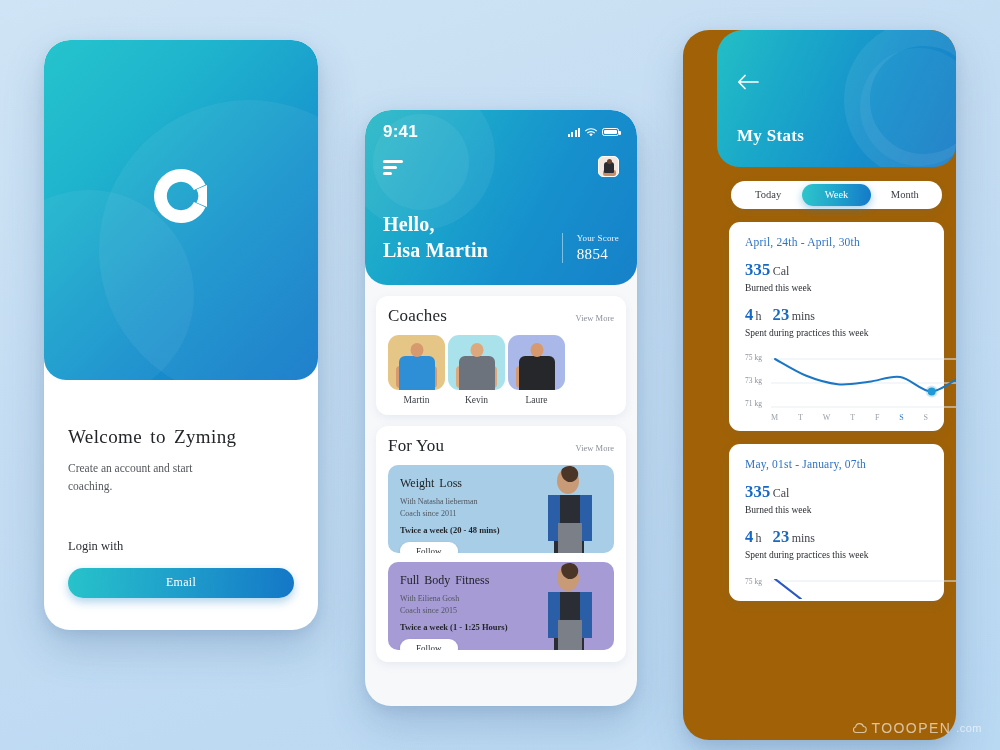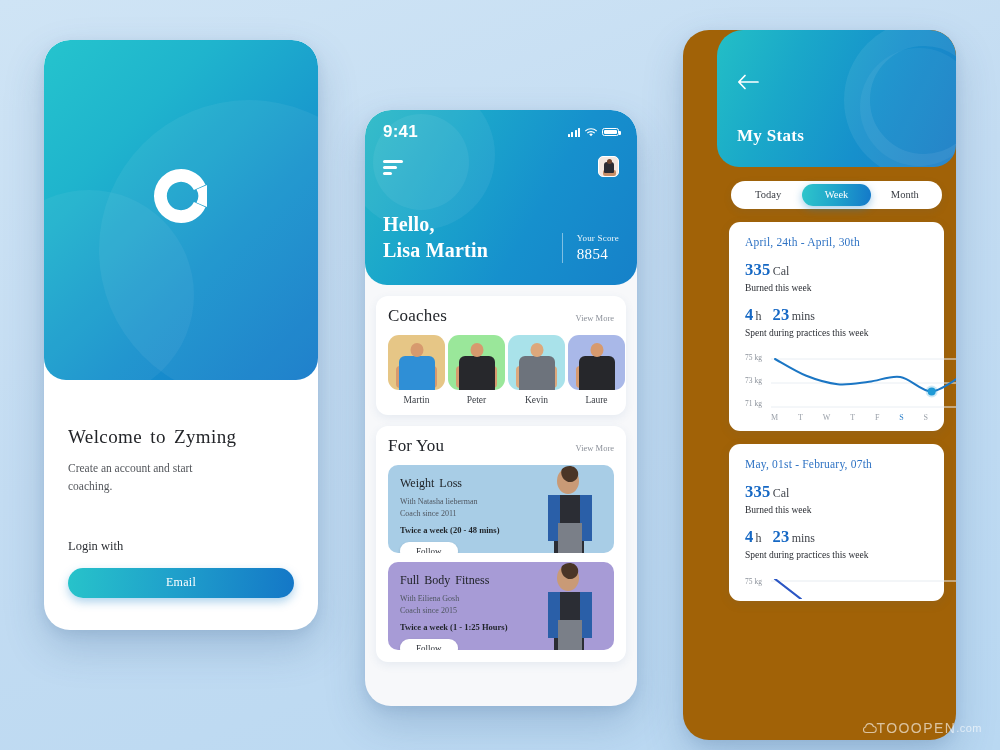--- a/index.html
+++ b/index.html
@@ -183,21 +183,21 @@
   .ylab { position:absolute; left:0; font-size:7.5px; color:#8a9099; }
   .xrow {
     position:absolute; left:26px; right:0; bottom:-3px;
     display:flex; justify-content:space-between; font-size:8px; color:#9aa0a9;
   }
   .xrow span.hl { color:#2b7fc9; }
 
   
   .watermark {
     position:absolute; right: 18px; bottom: 14px;
-    display:flex; align-items:center; 
+    display:flex; align-items:center; gap:5px;
     color: rgba(255,255,255,.62); font-size: 14px;
     font-family: "Liberation Sans", sans-serif; letter-spacing: 1.4px;
     pointer-events:none;
   }
   .watermark .wm-sm { font-size: 11px; letter-spacing: .5px; }
 </style>
 </head>
 <body>
 
 <div class="phone" id="phone-onboard">
@@ -274,29 +274,20 @@
     </div>
     <div class="coach-row" id="coach-row">
         <div class="coach">
           <div class="coach-img" style="background:#e6c686">
             <div class="carm" style="left:8px;background:#d79a6e"></div>
             <div class="carm" style="right:8px;background:#d79a6e"></div>
             <div class="cbody" style="background:#2f8fd6"></div>
             <div class="chead" style="background:#d79a6e"></div>
           </div>
           <div class="coach-name">Martin</div>
-        </div>
-        <div class="coach">
-          <div class="coach-img" style="background:#9ae79a">
-            <div class="carm" style="left:8px;background:#d79a6e"></div>
-            <div class="carm" style="right:8px;background:#d79a6e"></div>
-            <div class="cbody" style="background:#27282c"></div>
-            <div class="chead" style="background:#d79a6e"></div>
-          </div>
-          <div class="coach-name">Peter</div>
         </div>
         <div class="coach">
           <div class="coach-img" style="background:#a9e2ea">
             <div class="carm" style="left:8px;background:#dda87c"></div>
             <div class="carm" style="right:8px;background:#dda87c"></div>
             <div class="cbody" style="background:#6d737c"></div>
             <div class="chead" style="background:#dda87c"></div>
           </div>
           <div class="coach-name">Kevin</div>
         </div>
@@ -381,21 +372,21 @@
           <span>W</span>
           <span>T</span>
           <span>F</span>
           <span class="hl">S</span>
           <span>S</span>
         </div>
     </div>
   </div>
 
   <div class="stat-card" style="padding-bottom:4px;">
-    <div class="range">May, 01st - February, 07th</div>
+    <div class="range">May, 01st - January, 07th</div>
     <div class="metric">
       <span class="big">335</span><span class="unit">Cal</span>
       <div class="desc">Burned this week</div>
     </div>
     <div class="metric">
       <span class="big">4</span><span class="unit">h</span>
       <span class="big" style="margin-left:7px;">23</span><span class="unit">mins</span>
       <div class="desc">Spent during practices this week</div>
     </div>
     <div class="chart" style="height:22px;">

